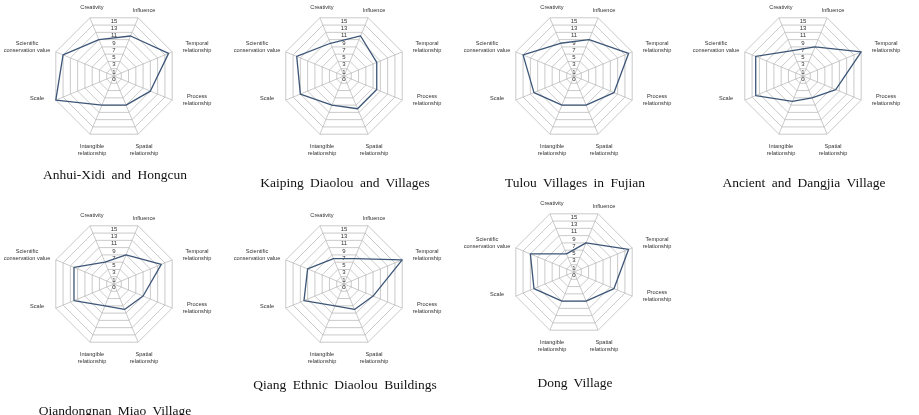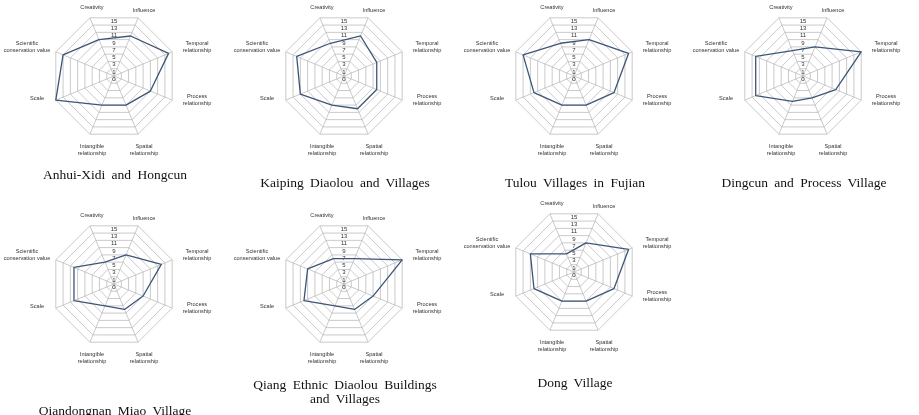--- a/index.html
+++ b/index.html
@@ -195,21 +195,21 @@
           <text x="144" y="12" text-anchor="middle" class="axis-label"><tspan x="144" dy="0">Influence</tspan></text>
           <text x="197" y="45" text-anchor="middle" class="axis-label"><tspan x="197" dy="0">Temporal</tspan><tspan x="197" dy="6.5">relationship</tspan></text>
           <text x="197" y="98" text-anchor="middle" class="axis-label"><tspan x="197" dy="0">Process</tspan><tspan x="197" dy="6.5">relationship</tspan></text>
           <text x="144" y="148" text-anchor="middle" class="axis-label"><tspan x="144" dy="0">Spatial</tspan><tspan x="144" dy="6.5">relationship</tspan></text>
           <text x="92" y="148" text-anchor="middle" class="axis-label"><tspan x="92" dy="0">Intangible</tspan><tspan x="92" dy="6.5">relationship</tspan></text>
           <text x="37" y="100" text-anchor="middle" class="axis-label"><tspan x="37" dy="0">Scale</tspan></text>
           <text x="27" y="45" text-anchor="middle" class="axis-label"><tspan x="27" dy="0">Scientific</tspan><tspan x="27" dy="6.5">conservation value</tspan></text>
         </g>
       </svg>
     <div class="caption" style="top:176px;">
-      <div>Dingcun and Process Village</div>
+      <div>Ancient and Dangjia Village</div>
     </div>
   </div>
 
   <div class="panel" style="left:0px;top:208px;">
     <svg>
         <g>
           <polygon points="110.99,68.72 117.01,68.72 121.28,72.99 121.28,79.01 117.01,83.28 110.99,83.28 106.72,79.01 106.72,72.99" fill="none" stroke="#bdbdbd" stroke-width="0.8"></polygon>
           <polygon points="107.97,61.45 120.03,61.45 128.55,69.97 128.55,82.03 120.03,90.55 107.97,90.55 99.45,82.03 99.45,69.97" fill="none" stroke="#bdbdbd" stroke-width="0.8"></polygon>
           <polygon points="104.96,54.17 123.04,54.17 135.83,66.96 135.83,85.04 123.04,97.83 104.96,97.83 92.17,85.04 92.17,66.96" fill="none" stroke="#bdbdbd" stroke-width="0.8"></polygon>
           <polygon points="101.95,46.90 126.05,46.90 143.10,63.95 143.10,88.05 126.05,105.10 101.95,105.10 84.90,88.05 84.90,63.95" fill="none" stroke="#bdbdbd" stroke-width="0.8"></polygon>
@@ -292,21 +292,20 @@
           <text x="197" y="45" text-anchor="middle" class="axis-label"><tspan x="197" dy="0">Temporal</tspan><tspan x="197" dy="6.5">relationship</tspan></text>
           <text x="197" y="98" text-anchor="middle" class="axis-label"><tspan x="197" dy="0">Process</tspan><tspan x="197" dy="6.5">relationship</tspan></text>
           <text x="144" y="148" text-anchor="middle" class="axis-label"><tspan x="144" dy="0">Spatial</tspan><tspan x="144" dy="6.5">relationship</tspan></text>
           <text x="92" y="148" text-anchor="middle" class="axis-label"><tspan x="92" dy="0">Intangible</tspan><tspan x="92" dy="6.5">relationship</tspan></text>
           <text x="37" y="100" text-anchor="middle" class="axis-label"><tspan x="37" dy="0">Scale</tspan></text>
           <text x="27" y="45" text-anchor="middle" class="axis-label"><tspan x="27" dy="0">Scientific</tspan><tspan x="27" dy="6.5">conservation value</tspan></text>
         </g>
       </svg>
     <div class="caption" style="top:170px;">
       <div>Qiang Ethnic Diaolou Buildings</div>
-      <div>and Villages</div>
     </div>
   </div>
 
   <div class="panel" style="left:460px;top:196px;">
     <svg>
         <g>
           <polygon points="110.99,68.72 117.01,68.72 121.28,72.99 121.28,79.01 117.01,83.28 110.99,83.28 106.72,79.01 106.72,72.99" fill="none" stroke="#bdbdbd" stroke-width="0.8"></polygon>
           <polygon points="107.97,61.45 120.03,61.45 128.55,69.97 128.55,82.03 120.03,90.55 107.97,90.55 99.45,82.03 99.45,69.97" fill="none" stroke="#bdbdbd" stroke-width="0.8"></polygon>
           <polygon points="104.96,54.17 123.04,54.17 135.83,66.96 135.83,85.04 123.04,97.83 104.96,97.83 92.17,85.04 92.17,66.96" fill="none" stroke="#bdbdbd" stroke-width="0.8"></polygon>
           <polygon points="101.95,46.90 126.05,46.90 143.10,63.95 143.10,88.05 126.05,105.10 101.95,105.10 84.90,88.05 84.90,63.95" fill="none" stroke="#bdbdbd" stroke-width="0.8"></polygon>

